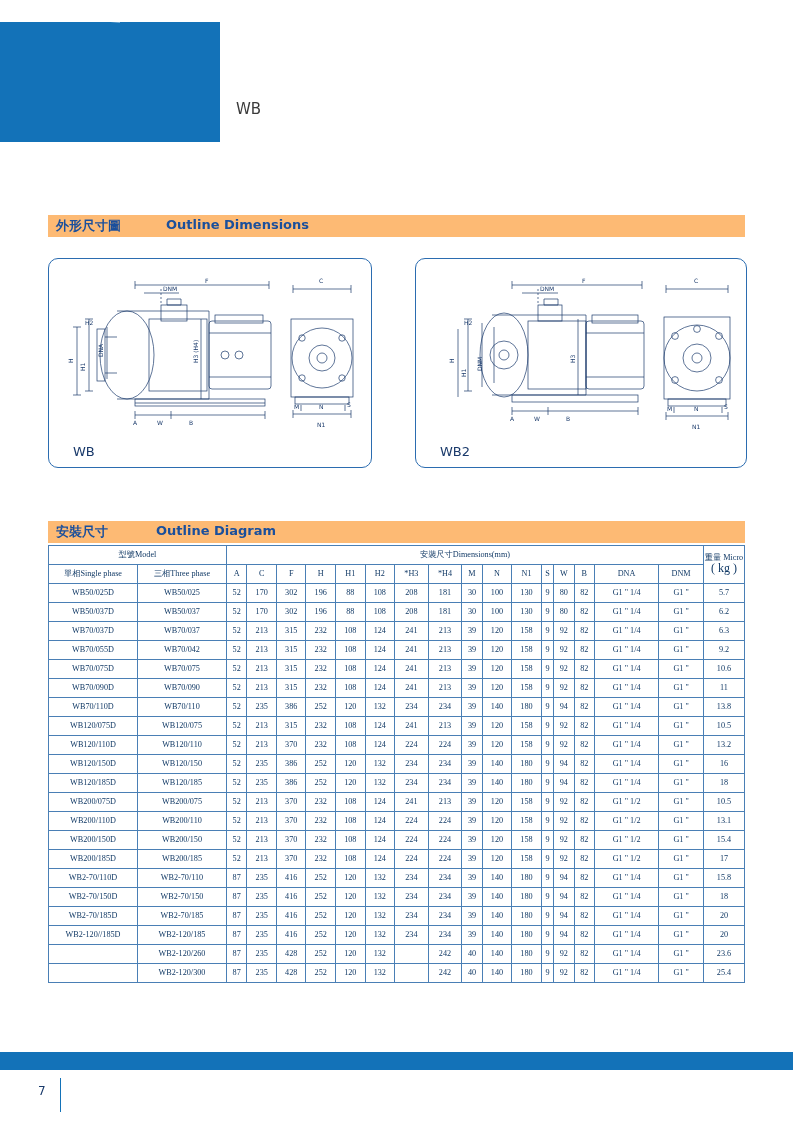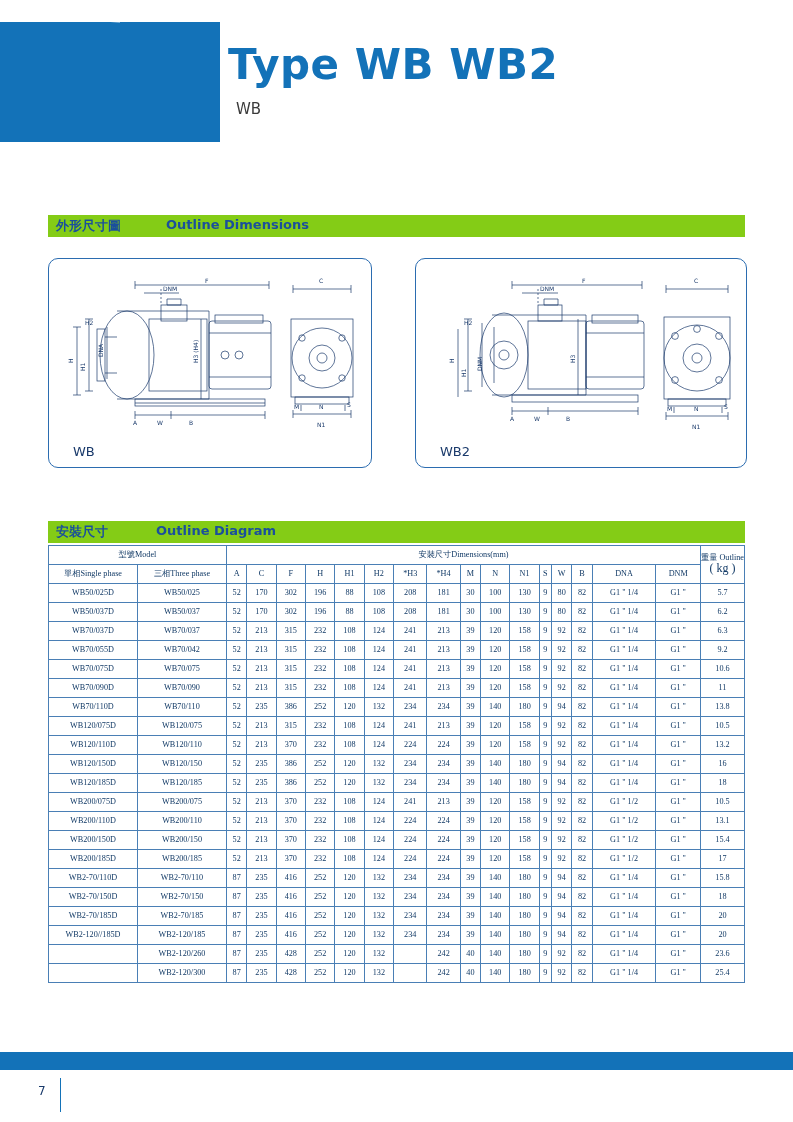--- a/index.html
+++ b/index.html
@@ -66,21 +66,21 @@
     font-size: 15px;
     color: #3b3b3b;
   }
 
   
   .section-bar {
     position: absolute;
     left: 48px;
     width: 697px;
     height: 22px;
-    background: #84cc16;
+    background: #fdba74;
   }
   .section-bar .sb-cn {
     position: absolute;
     left: 8px;
     top: 2px;
     font-family: "DejaVu Sans", sans-serif;
     font-size: 13px;
     font-weight: bold;
     color: #1a4f9c;
   }
@@ -177,21 +177,20 @@
     background: #1372b8;
   }
 </style>
 </head>
 <body>
 
 <div class="header">
   <div class="header-bar">
     <div class="header-bar-inner"></div>
   </div>
-  <div class="header-title">Type WB WB2</div>
   <div class="header-overlay">WB</div>
 </div>
 
 <div class="section-bar" id="outline-dim-bar">
   <span class="sb-cn">外形尺寸圖</span>
   <span class="sb-en">Outline Dimensions</span>
 </div>
 
 <div class="draw-box" id="draw-wb">
   <svg class="draw-svg" width="320" height="206" viewBox="0 0 320 206">
@@ -351,21 +350,21 @@
   <span class="sb-en">Outline  Diagram</span>
 </div>
 
 <div class="table-wrap">
   <table class="spec">
     <thead>
       <tr>
         <th colspan="2" class="hdr-model">型號Model</th>
         <th colspan="16" class="hdr-dims">安裝尺寸Dimensions(mm)</th>
         <th rowspan="2" class="col-weight">
-          <div>重量 Outline</div>
+          <div>重量 Micro</div>
           <div class="weight-sub">( kg )</div>
         </th>
       </tr>
       <tr>
         <th class="col-model sub-hdr">單相Single phase</th>
         <th class="col-model sub-hdr">三相Three phase</th>
         <th class="sub-hdr">A</th>
         <th class="sub-hdr">C</th>
         <th class="sub-hdr">F</th>
         <th class="sub-hdr">H</th>

